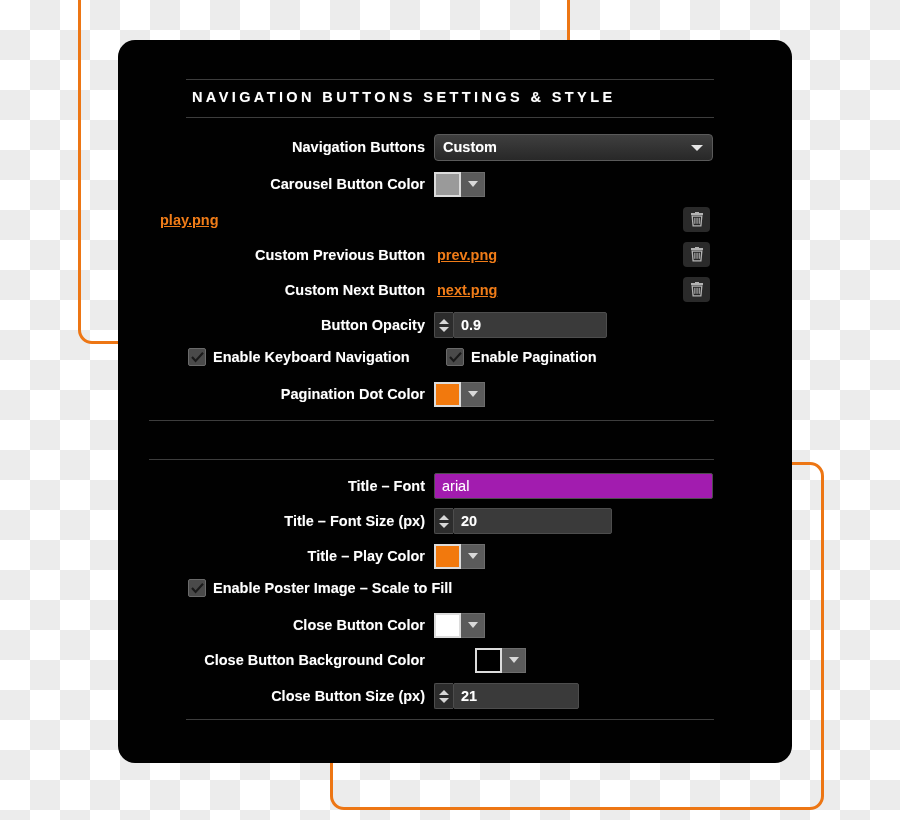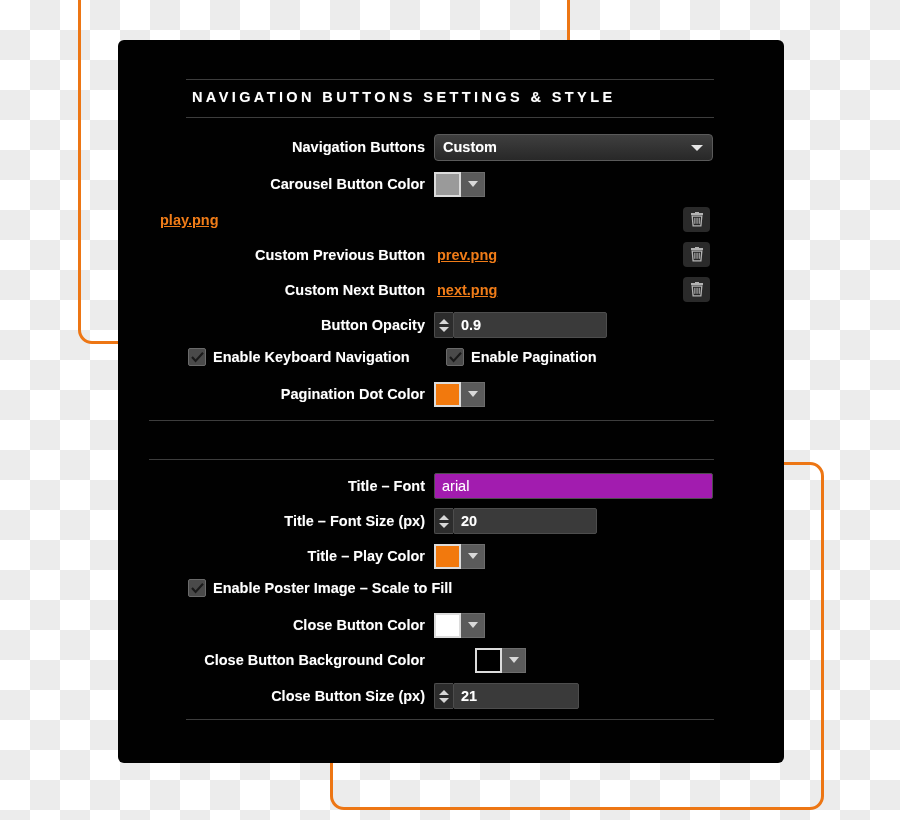--- a/index.html
+++ b/index.html
@@ -36,22 +36,23 @@
     width: 494px; height: 348px;
     border-radius: 14px;
   }
 
   
   #panel {
     position: absolute;
     left: 118px; top: 40px;
     width: 666px; height: 723px;
     background: #010101;
-    border-radius: 6px;
+    border-radius: 17px;
     overflow: hidden;
+    padding-left: 8px;
   }
   #panel-inner {
     position: absolute;
     left: 0; top: 0;
     width: 666px; height: 723px;
   }
 
   
   .section-head {
     position: absolute;
@@ -337,21 +338,21 @@
         <div class="row-label" style="width:277px;">Title – Font</div>
         <div class="textinput plain" style="margin-left:9px; width:279px; background:#a21caf;">arial</div>
       </div>
 
       <div class="row" style="left:30px; top:468px; width:580px;">
         <div class="row-label" style="width:277px;">Title – Font Size (px)</div>
         <div class="stepper" style="margin-left:9px;">
           <span class="up"></span>
           <span class="down"></span>
         </div>
-        <div class="textinput" style="width:144px;text-align:right;">20</div>
+        <div class="textinput" style="width:159px;text-align:right;">20</div>
       </div>
 
       <div class="row" style="left:30px; top:503px; width:580px;">
         <div class="row-label" style="width:277px;">Title – Play Color</div>
         <div class="colorctl" style="margin-left:9px;">
           <div class="swatch" style="background:#f2790d;"></div>
           <div class="swatch-drop">
             <i></i>
           </div>
         </div>

